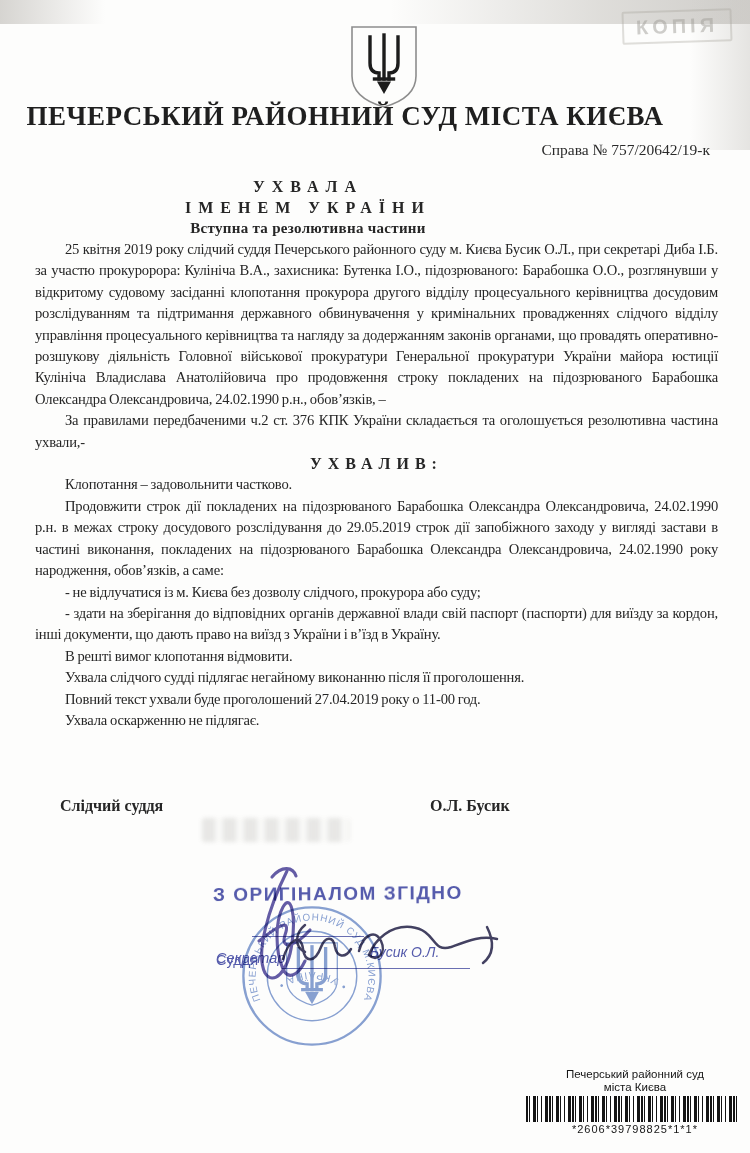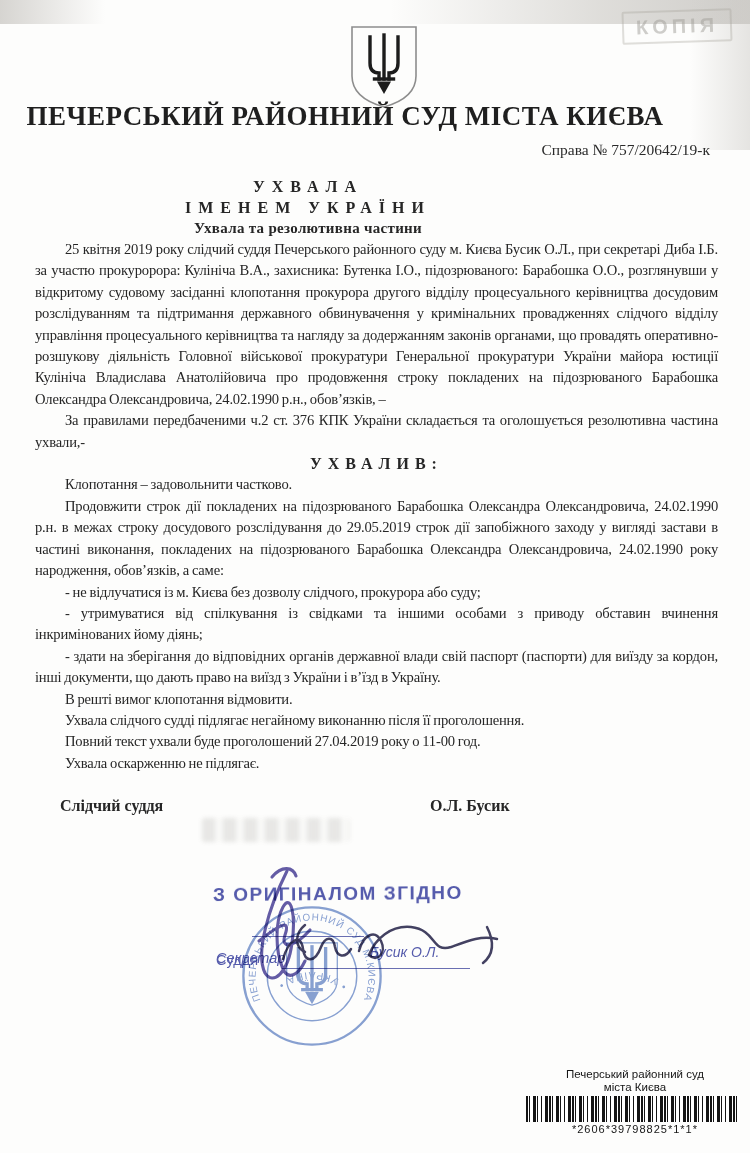--- a/index.html
+++ b/index.html
@@ -113,31 +113,30 @@
     <path d="M5,3 H69 V52 Q69,74 37,83 Q5,74 5,52 Z" fill="none" stroke="#8d8d8d" stroke-width="1.6"></path>
     <use href="#tryzub-sym" x="15" y="11" color="#1c1c1c"></use>
   </svg>
 
   <div class="court-name">ПЕЧЕРСЬКИЙ РАЙОННИЙ СУД МІСТА КИЄВА</div>
   <div class="case-label">Справа № 757/20642/19-к</div>
 
   <div class="doc-title">
     <div class="t1">УХВАЛА</div>
     <div class="t2">ІМЕНЕМ УКРАЇНИ</div>
-    <div class="t3">Ухвала та резолютивна частини</div>
+    <div class="t3">Вступна та резолютивна частини</div>
   </div>
 
   <div class="body-text">
     <p>25 квітня 2019 року слідчий суддя Печерського районного суду м. Києва Бусик О.Л., при секретарі Диба І.Б. за участю прокуророра: Кулініча В.А., захисника: Бутенка І.О., підозрюваного: Барабошка О.О., розглянувши у відкритому судовому засіданні клопотання прокурора другого відділу процесуального керівництва досудовим розслідуванням та підтримання державного обвинувачення у кримінальних провадженнях слідчого відділу управління процесуального керівництва та нагляду за додержанням законів органами, що провадять оперативно-розшукову діяльність Головної військової прокуратури Генеральної прокуратури України майора юстиції Кулініча Владислава Анатолійовича про продовження строку покладених на підозрюваного Барабошка Олександра Олександровича, 24.02.1990 р.н., обов’язків, –</p>
     <p>За правилами передбаченими ч.2 ст. 376 КПК України складається та оголошується резолютивна частина ухвали,-</p>
     <p class="ruling-heading">УХВАЛИВ:</p>
     <p>Клопотання – задовольнити частково.</p>
     <p>Продовжити строк дії покладених на підозрюваного Барабошка Олександра Олександровича, 24.02.1990 р.н. в межах строку досудового розслідування до 29.05.2019 строк дії запобіжного заходу у вигляді застави в частині виконання, покладених на підозрюваного Барабошка Олександра Олександровича, 24.02.1990 року народження, обов’язків, а саме:</p>
     <p>- не відлучатися із м. Києва без дозволу слідчого, прокурора або суду;</p>
-    <p>- утримуватися від спілкування із свідками та іншими особами з приводу обставин вчинення інкримінованих йому діянь;</p>
     <p>- здати на зберігання до відповідних органів державної влади свій паспорт (паспорти) для виїзду за кордон, інші документи, що дають право на виїзд з України і в’їзд в Україну.</p>
     <p>В решті вимог клопотання відмовити.</p>
     <p>Ухвала слідчого судді підлягає негайному виконанню після її проголошення.</p>
     <p>Повний текст ухвали буде проголошений 27.04.2019 року о 11-00 год.</p>
     <p>Ухвала оскарженню не підлягає.</p>
   </div>
 
   <div class="sig-row">
     <span class="sig-role">Слідчий суддя</span>
     <span class="sig-name">О.Л. Бусик</span>

